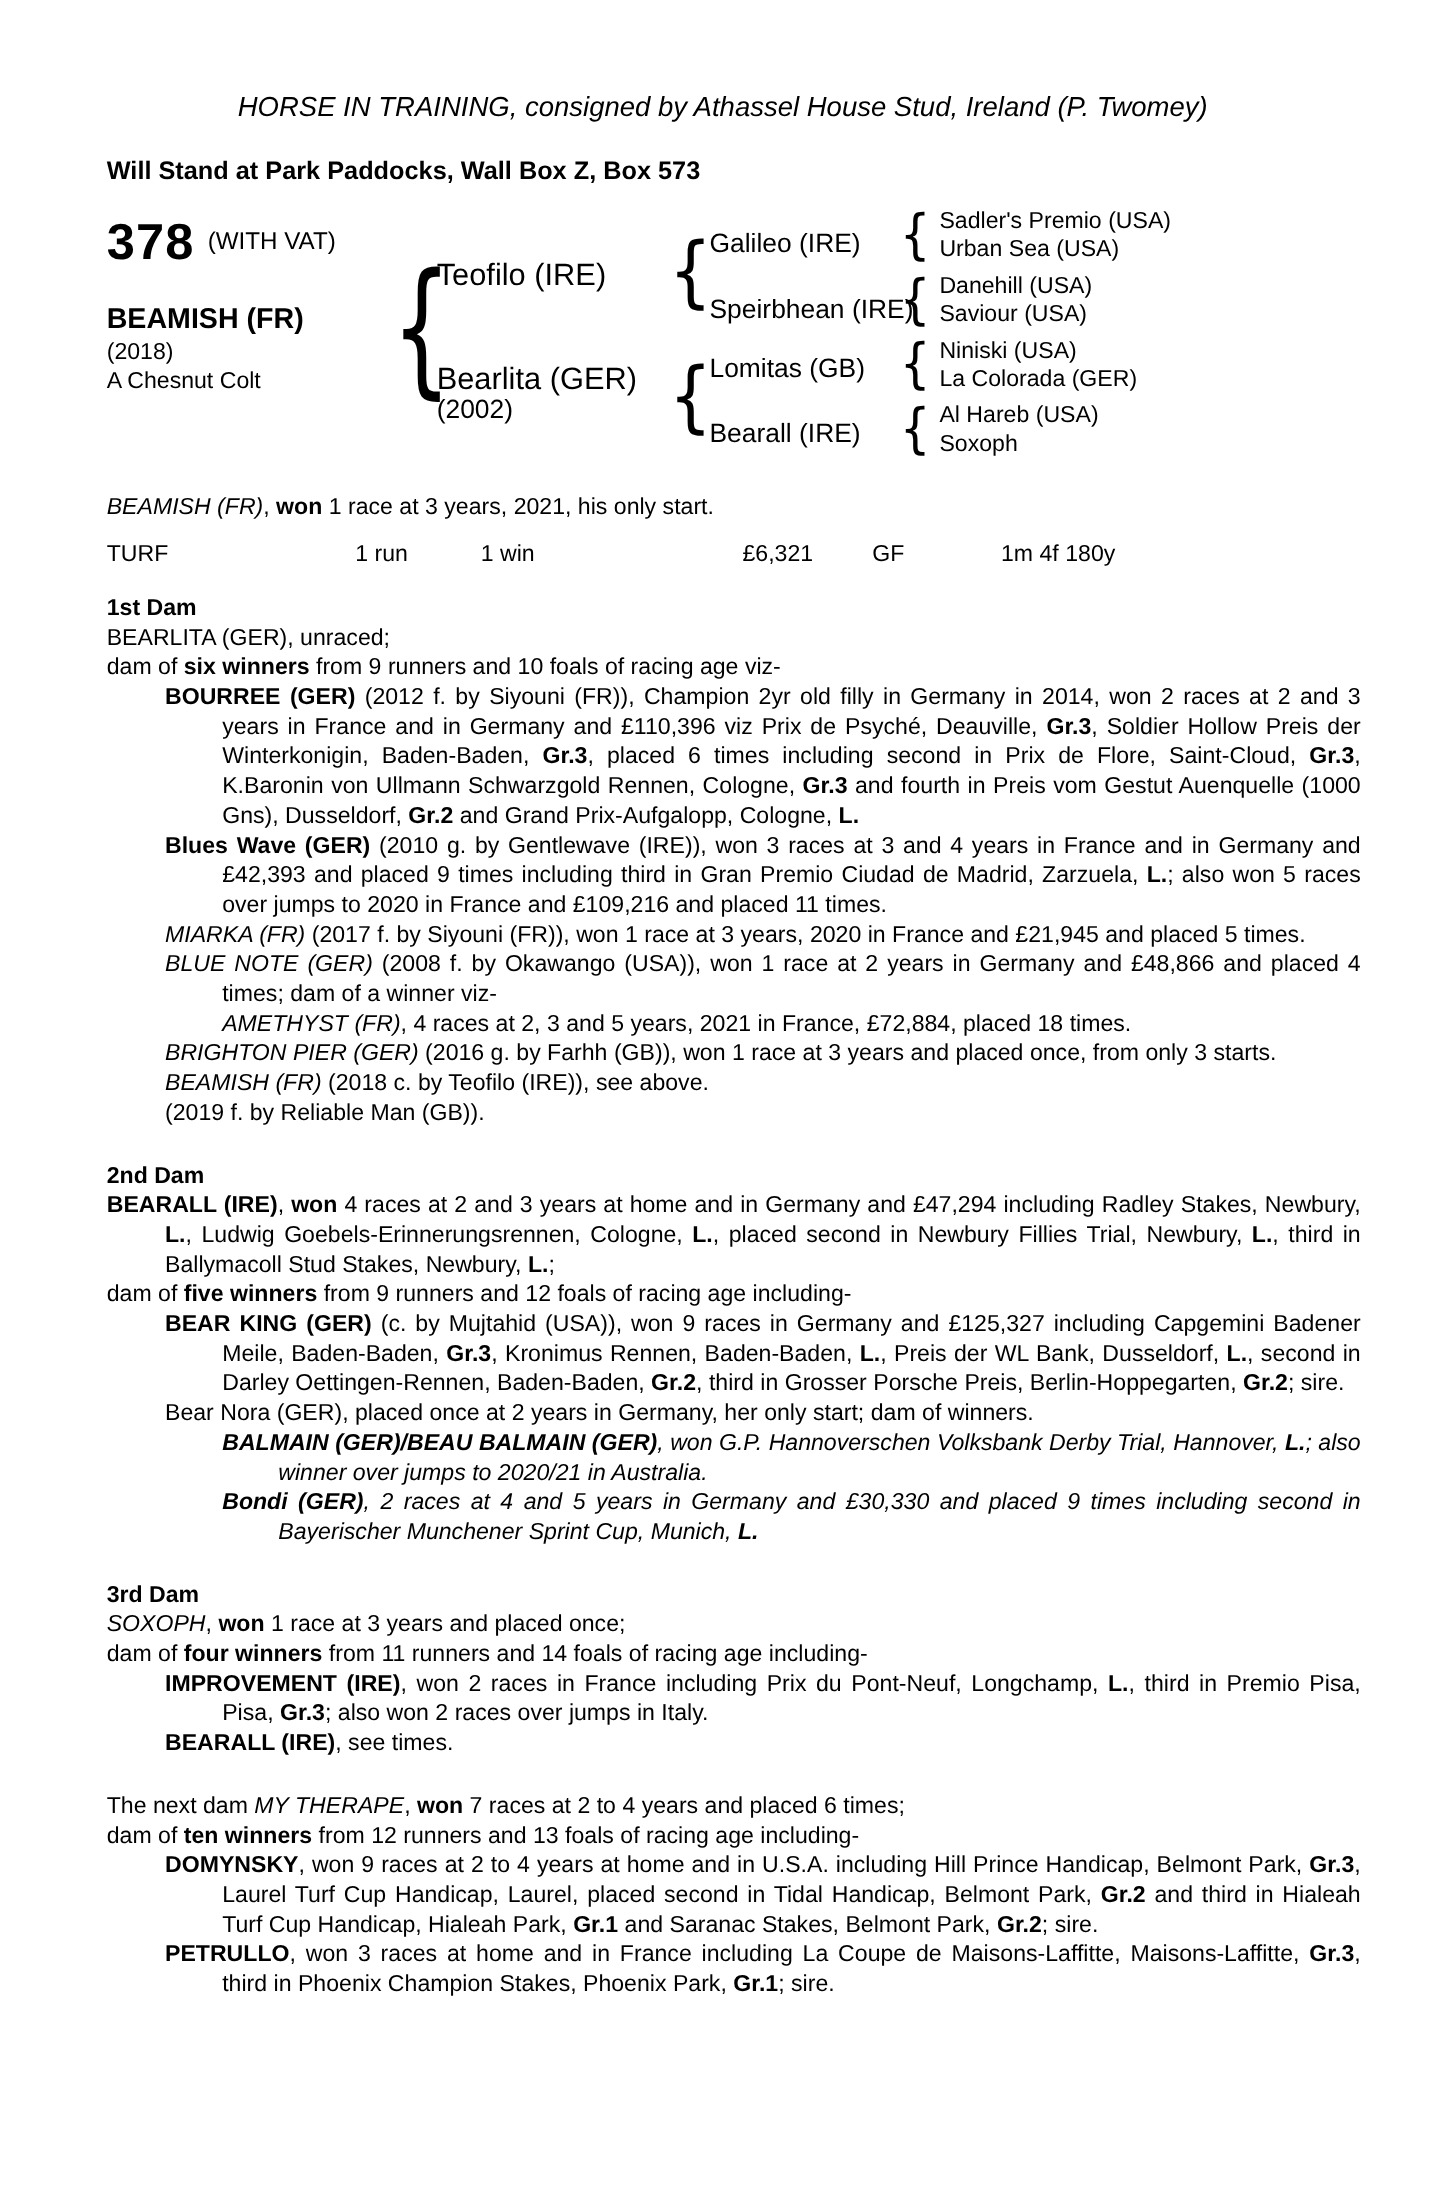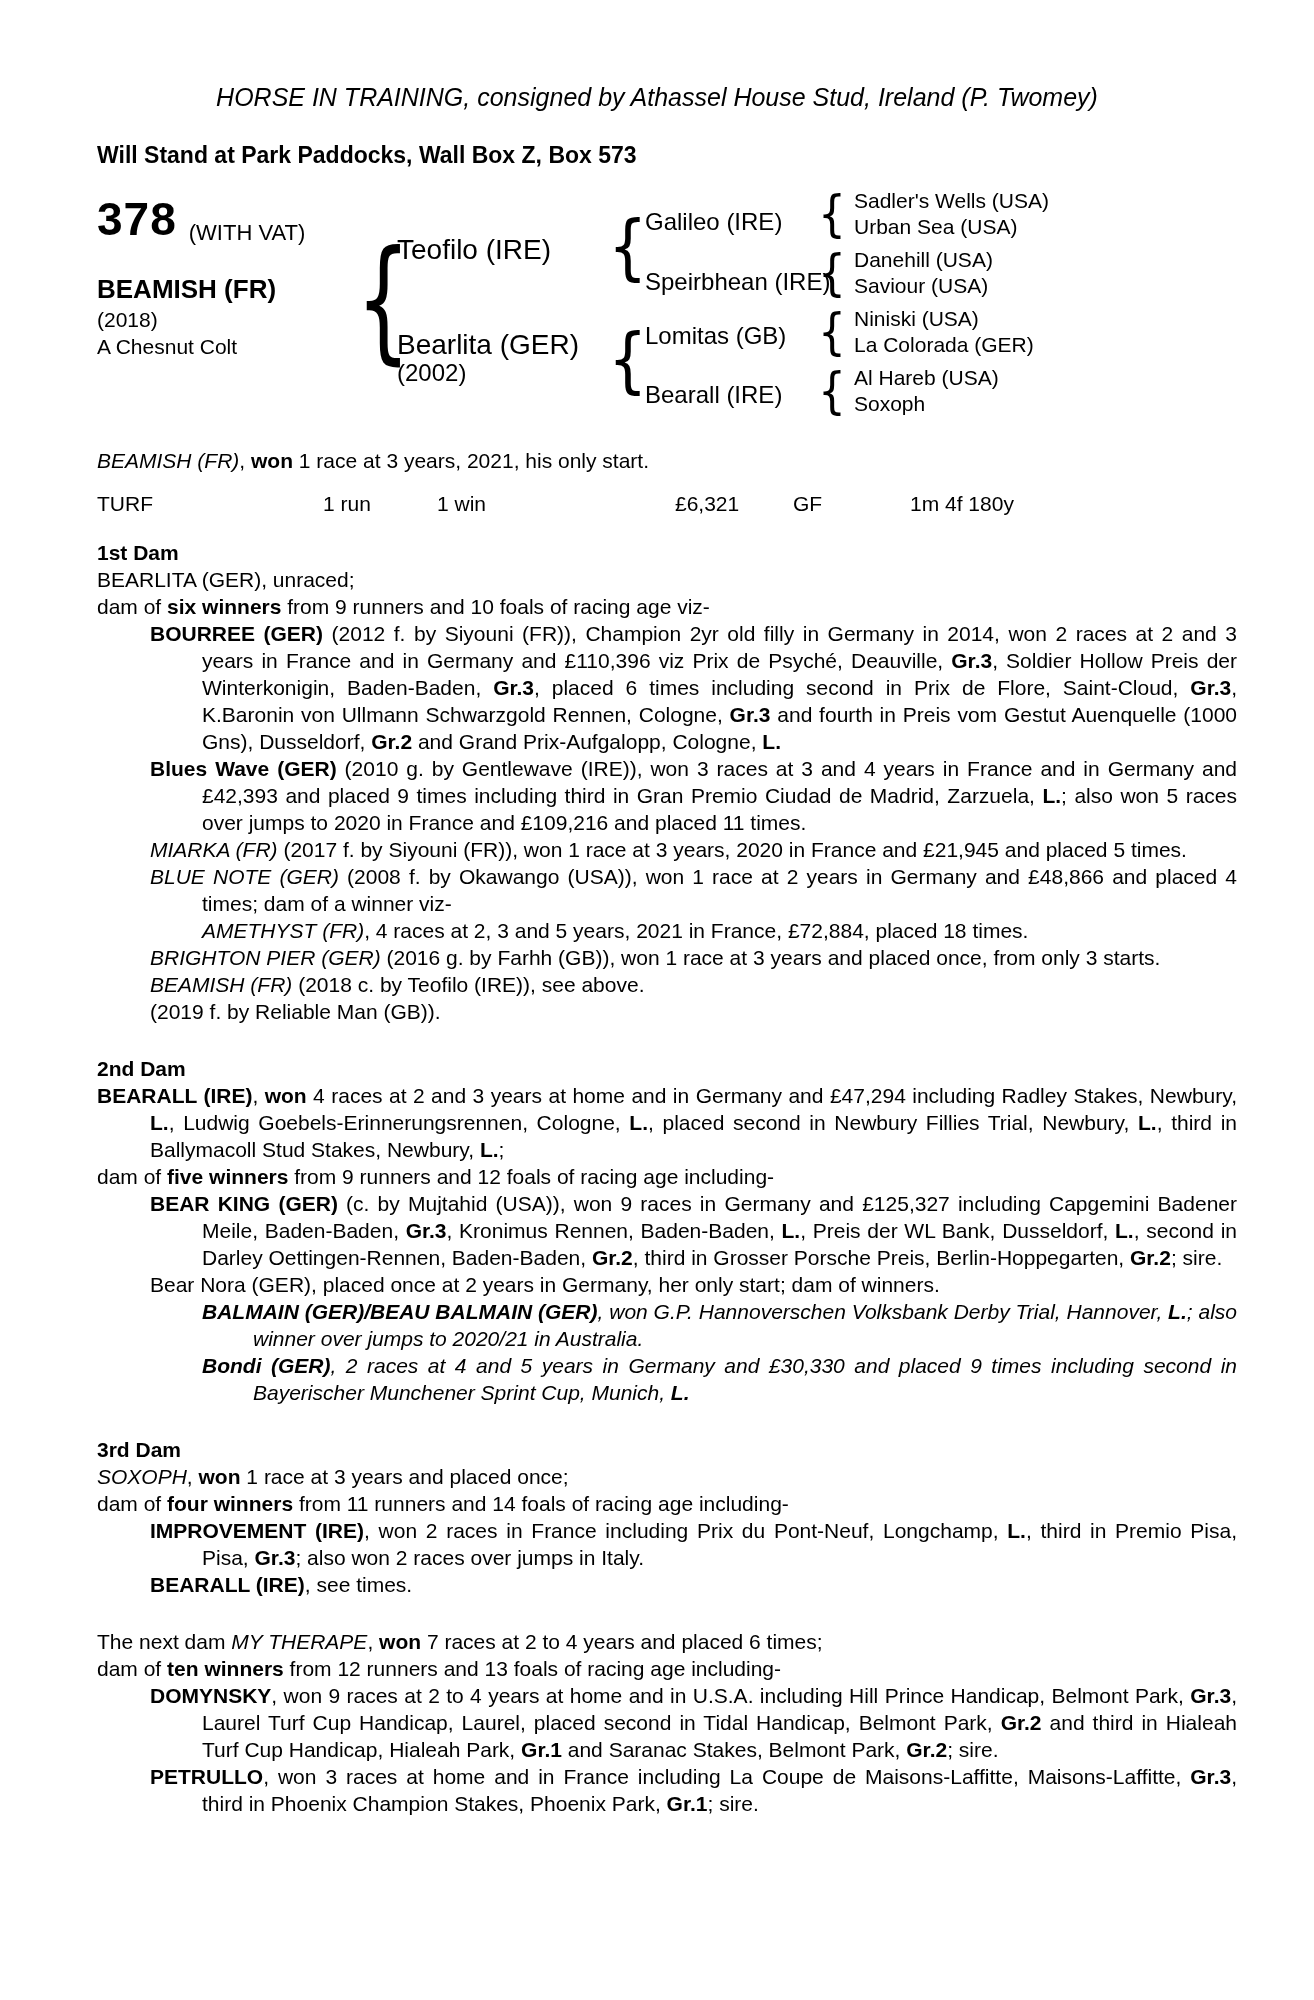--- a/index.html
+++ b/index.html
@@ -11,21 +11,21 @@
   .consignor{
     padding-top:82px;text-align:center;font-style:italic;
     font-size:25px;line-height:30px;
   }
   .stand-line{
     margin:30px 0 0 97px;font-weight:bold;font-size:23px;line-height:26px;
   }
   
   .pedigree{position:relative;height:245px;margin-top:18px;}
   .pedigree .abs{position:absolute;white-space:nowrap;}
-  .lot-line{left:97px;top:6px;display:flex;align-items:flex-end;gap:12px;}
+  .lot-line{left:97px;top:6px;display:flex;align-items:center;gap:12px;}
   .lot-num{font-size:46px;font-weight:bold;letter-spacing:1px;}
   .lot-vat{font-size:22px;}
   .horse-name{left:97px;top:88px;font-size:26px;font-weight:bold;}
   .horse-year{left:97px;top:122px;font-size:21px;}
   .horse-colour{left:97px;top:149px;font-size:21px;}
   .gen2{font-size:28px;}
   .sire{left:397px;top:48px;}
   .dam{left:397px;top:143px;}
   .dam-year{left:397px;top:173px;font-size:24px;}
   .gen3{left:645px;font-size:24px;}
@@ -89,21 +89,21 @@
   <span class="brace brace-mid bm-0">{</span>
   <span class="brace brace-mid bm-1">{</span>
   <span class="abs gen3 g3-0">Galileo (IRE)</span>
   <span class="abs gen3 g3-1">Speirbhean (IRE)</span>
   <span class="abs gen3 g3-2">Lomitas (GB)</span>
   <span class="abs gen3 g3-3">Bearall (IRE)</span>
 
   <div class="g4 g4-0">
     <span class="brace4">{</span>
     <div class="g4col">
-      <span>Sadler's Wells (USA)</span>
+      <span>Sadler's Premio (USA)</span>
       <span>Urban Sea (USA)</span>
     </div>
   </div>
   <div class="g4 g4-1">
     <span class="brace4">{</span>
     <div class="g4col">
       <span>Danehill (USA)</span>
       <span>Saviour (USA)</span>
     </div>
   </div>

